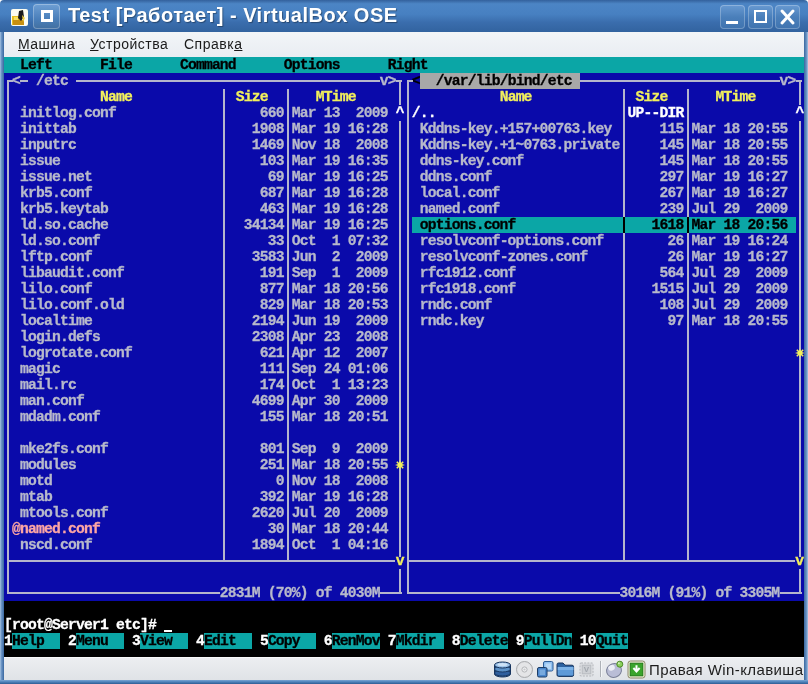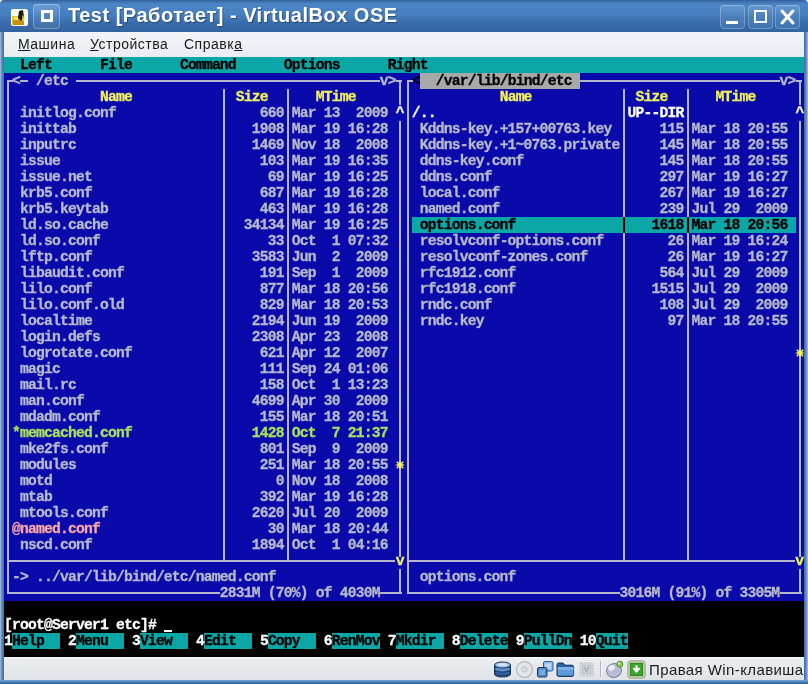--- a/index.html
+++ b/index.html
@@ -89,33 +89,31 @@
 <div class="tr" style="top:160px"><span>&nbsp;</span><span style="color:#b7b9cb">&nbsp;ld.so.cache</span><span>&nbsp;&nbsp;&nbsp;&nbsp;&nbsp;&nbsp;&nbsp;&nbsp;&nbsp;&nbsp;&nbsp;&nbsp;&nbsp;&nbsp;&nbsp;&nbsp;&nbsp;</span><span style="color:#b7b9cb">34134</span><span>&nbsp;</span><span style="color:#b7b9cb">Mar&nbsp;19&nbsp;16:25</span><span>&nbsp;&nbsp;&nbsp;</span><span style="color:#000000">&nbsp;options.conf</span><span>&nbsp;&nbsp;&nbsp;&nbsp;&nbsp;&nbsp;&nbsp;&nbsp;&nbsp;&nbsp;&nbsp;&nbsp;&nbsp;&nbsp;&nbsp;&nbsp;&nbsp;</span><span style="color:#000000">1618</span><span>&nbsp;</span><span style="color:#000000">Mar&nbsp;18&nbsp;20:56</span></div>
 <div class="tr" style="top:176px"><span>&nbsp;</span><span style="color:#b7b9cb">&nbsp;ld.so.conf</span><span>&nbsp;&nbsp;&nbsp;&nbsp;&nbsp;&nbsp;&nbsp;&nbsp;&nbsp;&nbsp;&nbsp;&nbsp;&nbsp;&nbsp;&nbsp;&nbsp;&nbsp;&nbsp;&nbsp;&nbsp;&nbsp;</span><span style="color:#b7b9cb">33</span><span>&nbsp;</span><span style="color:#b7b9cb">Oct&nbsp;&nbsp;1&nbsp;07:32</span><span>&nbsp;&nbsp;&nbsp;</span><span style="color:#b7b9cb">&nbsp;resolvconf-options.conf</span><span>&nbsp;&nbsp;&nbsp;&nbsp;&nbsp;&nbsp;&nbsp;&nbsp;</span><span style="color:#b7b9cb">26</span><span>&nbsp;</span><span style="color:#b7b9cb">Mar&nbsp;19&nbsp;16:24</span></div>
 <div class="tr" style="top:192px"><span>&nbsp;</span><span style="color:#b7b9cb">&nbsp;lftp.conf</span><span>&nbsp;&nbsp;&nbsp;&nbsp;&nbsp;&nbsp;&nbsp;&nbsp;&nbsp;&nbsp;&nbsp;&nbsp;&nbsp;&nbsp;&nbsp;&nbsp;&nbsp;&nbsp;&nbsp;&nbsp;</span><span style="color:#b7b9cb">3583</span><span>&nbsp;</span><span style="color:#b7b9cb">Jun&nbsp;&nbsp;2&nbsp;&nbsp;2009</span><span>&nbsp;&nbsp;&nbsp;</span><span style="color:#b7b9cb">&nbsp;resolvconf-zones.conf</span><span>&nbsp;&nbsp;&nbsp;&nbsp;&nbsp;&nbsp;&nbsp;&nbsp;&nbsp;&nbsp;</span><span style="color:#b7b9cb">26</span><span>&nbsp;</span><span style="color:#b7b9cb">Mar&nbsp;19&nbsp;16:27</span></div>
 <div class="tr" style="top:208px"><span>&nbsp;</span><span style="color:#b7b9cb">&nbsp;libaudit.conf</span><span>&nbsp;&nbsp;&nbsp;&nbsp;&nbsp;&nbsp;&nbsp;&nbsp;&nbsp;&nbsp;&nbsp;&nbsp;&nbsp;&nbsp;&nbsp;&nbsp;&nbsp;</span><span style="color:#b7b9cb">191</span><span>&nbsp;</span><span style="color:#b7b9cb">Sep&nbsp;&nbsp;1&nbsp;&nbsp;2009</span><span>&nbsp;&nbsp;&nbsp;</span><span style="color:#b7b9cb">&nbsp;rfc1912.conf</span><span>&nbsp;&nbsp;&nbsp;&nbsp;&nbsp;&nbsp;&nbsp;&nbsp;&nbsp;&nbsp;&nbsp;&nbsp;&nbsp;&nbsp;&nbsp;&nbsp;&nbsp;&nbsp;</span><span style="color:#b7b9cb">564</span><span>&nbsp;</span><span style="color:#b7b9cb">Jul&nbsp;29&nbsp;&nbsp;2009</span></div>
 <div class="tr" style="top:224px"><span>&nbsp;</span><span style="color:#b7b9cb">&nbsp;lilo.conf</span><span>&nbsp;&nbsp;&nbsp;&nbsp;&nbsp;&nbsp;&nbsp;&nbsp;&nbsp;&nbsp;&nbsp;&nbsp;&nbsp;&nbsp;&nbsp;&nbsp;&nbsp;&nbsp;&nbsp;&nbsp;&nbsp;</span><span style="color:#b7b9cb">877</span><span>&nbsp;</span><span style="color:#b7b9cb">Mar&nbsp;18&nbsp;20:56</span><span>&nbsp;&nbsp;&nbsp;</span><span style="color:#b7b9cb">&nbsp;rfc1918.conf</span><span>&nbsp;&nbsp;&nbsp;&nbsp;&nbsp;&nbsp;&nbsp;&nbsp;&nbsp;&nbsp;&nbsp;&nbsp;&nbsp;&nbsp;&nbsp;&nbsp;&nbsp;</span><span style="color:#b7b9cb">1515</span><span>&nbsp;</span><span style="color:#b7b9cb">Jul&nbsp;29&nbsp;&nbsp;2009</span></div>
 <div class="tr" style="top:240px"><span>&nbsp;</span><span style="color:#b7b9cb">&nbsp;lilo.conf.old</span><span>&nbsp;&nbsp;&nbsp;&nbsp;&nbsp;&nbsp;&nbsp;&nbsp;&nbsp;&nbsp;&nbsp;&nbsp;&nbsp;&nbsp;&nbsp;&nbsp;&nbsp;</span><span style="color:#b7b9cb">829</span><span>&nbsp;</span><span style="color:#b7b9cb">Mar&nbsp;18&nbsp;20:53</span><span>&nbsp;&nbsp;&nbsp;</span><span style="color:#b7b9cb">&nbsp;rndc.conf</span><span>&nbsp;&nbsp;&nbsp;&nbsp;&nbsp;&nbsp;&nbsp;&nbsp;&nbsp;&nbsp;&nbsp;&nbsp;&nbsp;&nbsp;&nbsp;&nbsp;&nbsp;&nbsp;&nbsp;&nbsp;&nbsp;</span><span style="color:#b7b9cb">108</span><span>&nbsp;</span><span style="color:#b7b9cb">Jul&nbsp;29&nbsp;&nbsp;2009</span></div>
 <div class="tr" style="top:256px"><span>&nbsp;</span><span style="color:#b7b9cb">&nbsp;localtime</span><span>&nbsp;&nbsp;&nbsp;&nbsp;&nbsp;&nbsp;&nbsp;&nbsp;&nbsp;&nbsp;&nbsp;&nbsp;&nbsp;&nbsp;&nbsp;&nbsp;&nbsp;&nbsp;&nbsp;&nbsp;</span><span style="color:#b7b9cb">2194</span><span>&nbsp;</span><span style="color:#b7b9cb">Jun&nbsp;19&nbsp;&nbsp;2009</span><span>&nbsp;&nbsp;&nbsp;</span><span style="color:#b7b9cb">&nbsp;rndc.key</span><span>&nbsp;&nbsp;&nbsp;&nbsp;&nbsp;&nbsp;&nbsp;&nbsp;&nbsp;&nbsp;&nbsp;&nbsp;&nbsp;&nbsp;&nbsp;&nbsp;&nbsp;&nbsp;&nbsp;&nbsp;&nbsp;&nbsp;&nbsp;</span><span style="color:#b7b9cb">97</span><span>&nbsp;</span><span style="color:#b7b9cb">Mar&nbsp;18&nbsp;20:55</span></div>
 <div class="tr" style="top:272px"><span>&nbsp;</span><span style="color:#b7b9cb">&nbsp;login.defs</span><span>&nbsp;&nbsp;&nbsp;&nbsp;&nbsp;&nbsp;&nbsp;&nbsp;&nbsp;&nbsp;&nbsp;&nbsp;&nbsp;&nbsp;&nbsp;&nbsp;&nbsp;&nbsp;&nbsp;</span><span style="color:#b7b9cb">2308</span><span>&nbsp;</span><span style="color:#b7b9cb">Apr&nbsp;23&nbsp;&nbsp;2008</span></div>
 <div class="tr" style="top:288px"><span>&nbsp;</span><span style="color:#b7b9cb">&nbsp;logrotate.conf</span><span>&nbsp;&nbsp;&nbsp;&nbsp;&nbsp;&nbsp;&nbsp;&nbsp;&nbsp;&nbsp;&nbsp;&nbsp;&nbsp;&nbsp;&nbsp;&nbsp;</span><span style="color:#b7b9cb">621</span><span>&nbsp;</span><span style="color:#b7b9cb">Apr&nbsp;12&nbsp;&nbsp;2007</span></div>
 <div class="tr" style="top:304px"><span>&nbsp;</span><span style="color:#b7b9cb">&nbsp;magic</span><span>&nbsp;&nbsp;&nbsp;&nbsp;&nbsp;&nbsp;&nbsp;&nbsp;&nbsp;&nbsp;&nbsp;&nbsp;&nbsp;&nbsp;&nbsp;&nbsp;&nbsp;&nbsp;&nbsp;&nbsp;&nbsp;&nbsp;&nbsp;&nbsp;&nbsp;</span><span style="color:#b7b9cb">111</span><span>&nbsp;</span><span style="color:#b7b9cb">Sep&nbsp;24&nbsp;01:06</span></div>
-<div class="tr" style="top:320px"><span>&nbsp;</span><span style="color:#b7b9cb">&nbsp;mail.rc</span><span>&nbsp;&nbsp;&nbsp;&nbsp;&nbsp;&nbsp;&nbsp;&nbsp;&nbsp;&nbsp;&nbsp;&nbsp;&nbsp;&nbsp;&nbsp;&nbsp;&nbsp;&nbsp;&nbsp;&nbsp;&nbsp;&nbsp;&nbsp;</span><span style="color:#b7b9cb">158</span><span>&nbsp;</span><span style="color:#b7b9cb">Oct&nbsp;&nbsp;1&nbsp;13:23</span></div>
+<div class="tr" style="top:320px"><span>&nbsp;</span><span style="color:#b7b9cb">&nbsp;mail.rc</span><span>&nbsp;&nbsp;&nbsp;&nbsp;&nbsp;&nbsp;&nbsp;&nbsp;&nbsp;&nbsp;&nbsp;&nbsp;&nbsp;&nbsp;&nbsp;&nbsp;&nbsp;&nbsp;&nbsp;&nbsp;&nbsp;&nbsp;&nbsp;</span><span style="color:#b7b9cb">174</span><span>&nbsp;</span><span style="color:#b7b9cb">Oct&nbsp;&nbsp;1&nbsp;13:23</span></div>
 <div class="tr" style="top:336px"><span>&nbsp;</span><span style="color:#b7b9cb">&nbsp;man.conf</span><span>&nbsp;&nbsp;&nbsp;&nbsp;&nbsp;&nbsp;&nbsp;&nbsp;&nbsp;&nbsp;&nbsp;&nbsp;&nbsp;&nbsp;&nbsp;&nbsp;&nbsp;&nbsp;&nbsp;&nbsp;&nbsp;</span><span style="color:#b7b9cb">4699</span><span>&nbsp;</span><span style="color:#b7b9cb">Apr&nbsp;30&nbsp;&nbsp;2009</span></div>
 <div class="tr" style="top:352px"><span>&nbsp;</span><span style="color:#b7b9cb">&nbsp;mdadm.conf</span><span>&nbsp;&nbsp;&nbsp;&nbsp;&nbsp;&nbsp;&nbsp;&nbsp;&nbsp;&nbsp;&nbsp;&nbsp;&nbsp;&nbsp;&nbsp;&nbsp;&nbsp;&nbsp;&nbsp;&nbsp;</span><span style="color:#b7b9cb">155</span><span>&nbsp;</span><span style="color:#b7b9cb">Mar&nbsp;18&nbsp;20:51</span></div>
-<div class="tr" style="top:368px"><span>&nbsp;</span><span style="color:#a6e05e">*memcached.conf</span><span>&nbsp;&nbsp;&nbsp;&nbsp;&nbsp;&nbsp;&nbsp;&nbsp;&nbsp;&nbsp;&nbsp;&nbsp;&nbsp;&nbsp;&nbsp;</span><span style="color:#a6e05e">1428</span><span>&nbsp;</span><span style="color:#a6e05e">Oct&nbsp;&nbsp;7&nbsp;21:37</span></div>
 <div class="tr" style="top:384px"><span>&nbsp;</span><span style="color:#b7b9cb">&nbsp;mke2fs.conf</span><span>&nbsp;&nbsp;&nbsp;&nbsp;&nbsp;&nbsp;&nbsp;&nbsp;&nbsp;&nbsp;&nbsp;&nbsp;&nbsp;&nbsp;&nbsp;&nbsp;&nbsp;&nbsp;&nbsp;</span><span style="color:#b7b9cb">801</span><span>&nbsp;</span><span style="color:#b7b9cb">Sep&nbsp;&nbsp;9&nbsp;&nbsp;2009</span></div>
 <div class="tr" style="top:400px"><span>&nbsp;</span><span style="color:#b7b9cb">&nbsp;modules</span><span>&nbsp;&nbsp;&nbsp;&nbsp;&nbsp;&nbsp;&nbsp;&nbsp;&nbsp;&nbsp;&nbsp;&nbsp;&nbsp;&nbsp;&nbsp;&nbsp;&nbsp;&nbsp;&nbsp;&nbsp;&nbsp;&nbsp;&nbsp;</span><span style="color:#b7b9cb">251</span><span>&nbsp;</span><span style="color:#b7b9cb">Mar&nbsp;18&nbsp;20:55</span></div>
 <div class="tr" style="top:416px"><span>&nbsp;</span><span style="color:#b7b9cb">&nbsp;motd</span><span>&nbsp;&nbsp;&nbsp;&nbsp;&nbsp;&nbsp;&nbsp;&nbsp;&nbsp;&nbsp;&nbsp;&nbsp;&nbsp;&nbsp;&nbsp;&nbsp;&nbsp;&nbsp;&nbsp;&nbsp;&nbsp;&nbsp;&nbsp;&nbsp;&nbsp;&nbsp;&nbsp;&nbsp;</span><span style="color:#b7b9cb">0</span><span>&nbsp;</span><span style="color:#b7b9cb">Nov&nbsp;18&nbsp;&nbsp;2008</span></div>
 <div class="tr" style="top:432px"><span>&nbsp;</span><span style="color:#b7b9cb">&nbsp;mtab</span><span>&nbsp;&nbsp;&nbsp;&nbsp;&nbsp;&nbsp;&nbsp;&nbsp;&nbsp;&nbsp;&nbsp;&nbsp;&nbsp;&nbsp;&nbsp;&nbsp;&nbsp;&nbsp;&nbsp;&nbsp;&nbsp;&nbsp;&nbsp;&nbsp;&nbsp;&nbsp;</span><span style="color:#b7b9cb">392</span><span>&nbsp;</span><span style="color:#b7b9cb">Mar&nbsp;19&nbsp;16:28</span></div>
 <div class="tr" style="top:448px"><span>&nbsp;</span><span style="color:#b7b9cb">&nbsp;mtools.conf</span><span>&nbsp;&nbsp;&nbsp;&nbsp;&nbsp;&nbsp;&nbsp;&nbsp;&nbsp;&nbsp;&nbsp;&nbsp;&nbsp;&nbsp;&nbsp;&nbsp;&nbsp;&nbsp;</span><span style="color:#b7b9cb">2620</span><span>&nbsp;</span><span style="color:#b7b9cb">Jul&nbsp;20&nbsp;&nbsp;2009</span></div>
 <div class="tr" style="top:464px"><span>&nbsp;</span><span style="color:#fca5a5">@named.conf</span><span>&nbsp;&nbsp;&nbsp;&nbsp;&nbsp;&nbsp;&nbsp;&nbsp;&nbsp;&nbsp;&nbsp;&nbsp;&nbsp;&nbsp;&nbsp;&nbsp;&nbsp;&nbsp;&nbsp;&nbsp;&nbsp;</span><span style="color:#b7b9cb">30</span><span>&nbsp;</span><span style="color:#b7b9cb">Mar&nbsp;18&nbsp;20:44</span></div>
 <div class="tr" style="top:480px"><span>&nbsp;</span><span style="color:#b7b9cb">&nbsp;nscd.conf</span><span>&nbsp;&nbsp;&nbsp;&nbsp;&nbsp;&nbsp;&nbsp;&nbsp;&nbsp;&nbsp;&nbsp;&nbsp;&nbsp;&nbsp;&nbsp;&nbsp;&nbsp;&nbsp;&nbsp;&nbsp;</span><span style="color:#b7b9cb">1894</span><span>&nbsp;</span><span style="color:#b7b9cb">Oct&nbsp;&nbsp;1&nbsp;04:16</span></div>
 <div class="tr" style="top:496px"><span>&nbsp;&nbsp;&nbsp;&nbsp;&nbsp;&nbsp;&nbsp;&nbsp;&nbsp;&nbsp;&nbsp;&nbsp;&nbsp;&nbsp;&nbsp;&nbsp;&nbsp;&nbsp;&nbsp;&nbsp;&nbsp;&nbsp;&nbsp;&nbsp;&nbsp;&nbsp;&nbsp;&nbsp;&nbsp;&nbsp;&nbsp;&nbsp;&nbsp;&nbsp;&nbsp;&nbsp;&nbsp;&nbsp;&nbsp;&nbsp;&nbsp;&nbsp;&nbsp;&nbsp;&nbsp;&nbsp;&nbsp;&nbsp;&nbsp;</span><span style="color:#f2f05c">v</span><span>&nbsp;&nbsp;&nbsp;&nbsp;&nbsp;&nbsp;&nbsp;&nbsp;&nbsp;&nbsp;&nbsp;&nbsp;&nbsp;&nbsp;&nbsp;&nbsp;&nbsp;&nbsp;&nbsp;&nbsp;&nbsp;&nbsp;&nbsp;&nbsp;&nbsp;&nbsp;&nbsp;&nbsp;&nbsp;&nbsp;&nbsp;&nbsp;&nbsp;&nbsp;&nbsp;&nbsp;&nbsp;&nbsp;&nbsp;&nbsp;&nbsp;&nbsp;&nbsp;&nbsp;&nbsp;&nbsp;&nbsp;&nbsp;&nbsp;</span><span style="color:#f2f05c">v</span></div>
-<div class="tr" style="top:512px"><span>&nbsp;</span><span style="color:#b7b9cb">-&gt;&nbsp;../var/lib/bind/etc/named.conf</span><span>&nbsp;&nbsp;&nbsp;&nbsp;&nbsp;&nbsp;&nbsp;&nbsp;&nbsp;&nbsp;&nbsp;&nbsp;&nbsp;&nbsp;&nbsp;&nbsp;&nbsp;&nbsp;</span><span style="color:#b7b9cb">options.conf</span></div>
 <div class="tr" style="top:528px"><span>&nbsp;&nbsp;&nbsp;&nbsp;&nbsp;&nbsp;&nbsp;&nbsp;&nbsp;&nbsp;&nbsp;&nbsp;&nbsp;&nbsp;&nbsp;&nbsp;&nbsp;&nbsp;&nbsp;&nbsp;&nbsp;&nbsp;&nbsp;&nbsp;&nbsp;&nbsp;&nbsp;</span><span style="color:#b7b9cb">2831M&nbsp;(70%)&nbsp;of&nbsp;4030M</span><span>&nbsp;&nbsp;&nbsp;&nbsp;&nbsp;&nbsp;&nbsp;&nbsp;&nbsp;&nbsp;&nbsp;&nbsp;&nbsp;&nbsp;&nbsp;&nbsp;&nbsp;&nbsp;&nbsp;&nbsp;&nbsp;&nbsp;&nbsp;&nbsp;&nbsp;&nbsp;&nbsp;&nbsp;&nbsp;&nbsp;</span><span style="color:#b7b9cb">3016M&nbsp;(91%)&nbsp;of&nbsp;3305M</span></div>
 <div class="tr" style="top:560px"><span style="color:#ffffff">[root@Server1&nbsp;etc]#</span></div>
 <div class="tr" style="top:576px"><span style="color:#ffffff">1</span><span style="color:#000000">Help</span><span>&nbsp;&nbsp;&nbsp;</span><span style="color:#ffffff">2</span><span style="color:#000000">Menu</span><span>&nbsp;&nbsp;&nbsp;</span><span style="color:#ffffff">3</span><span style="color:#000000">View</span><span>&nbsp;&nbsp;&nbsp;</span><span style="color:#ffffff">4</span><span style="color:#000000">Edit</span><span>&nbsp;&nbsp;&nbsp;</span><span style="color:#ffffff">5</span><span style="color:#000000">Copy</span><span>&nbsp;&nbsp;&nbsp;</span><span style="color:#ffffff">6</span><span style="color:#000000">RenMov</span><span>&nbsp;</span><span style="color:#ffffff">7</span><span style="color:#000000">Mkdir</span><span>&nbsp;&nbsp;</span><span style="color:#ffffff">8</span><span style="color:#000000">Delete</span><span>&nbsp;</span><span style="color:#ffffff">9</span><span style="color:#000000">PullDn</span><span>&nbsp;</span><span style="color:#ffffff">10</span><span style="color:#000000">Quit</span></div>
 <div style="position:absolute;left:3px;top:23px;width:6px;height:2px;background:#b4b6cc"></div>
 <div style="position:absolute;left:16px;top:23px;width:8px;height:2px;background:#b4b6cc"></div>
 <div style="position:absolute;left:72px;top:23px;width:304px;height:2px;background:#b4b6cc"></div>
 <div style="position:absolute;left:392px;top:23px;width:6px;height:2px;background:#b4b6cc"></div>
 <div style="position:absolute;left:403px;top:23px;width:6px;height:2px;background:#b4b6cc"></div>
 <div style="position:absolute;left:576px;top:23px;width:200px;height:2px;background:#b4b6cc"></div>
 <div style="position:absolute;left:792px;top:23px;width:6px;height:2px;background:#b4b6cc"></div>

